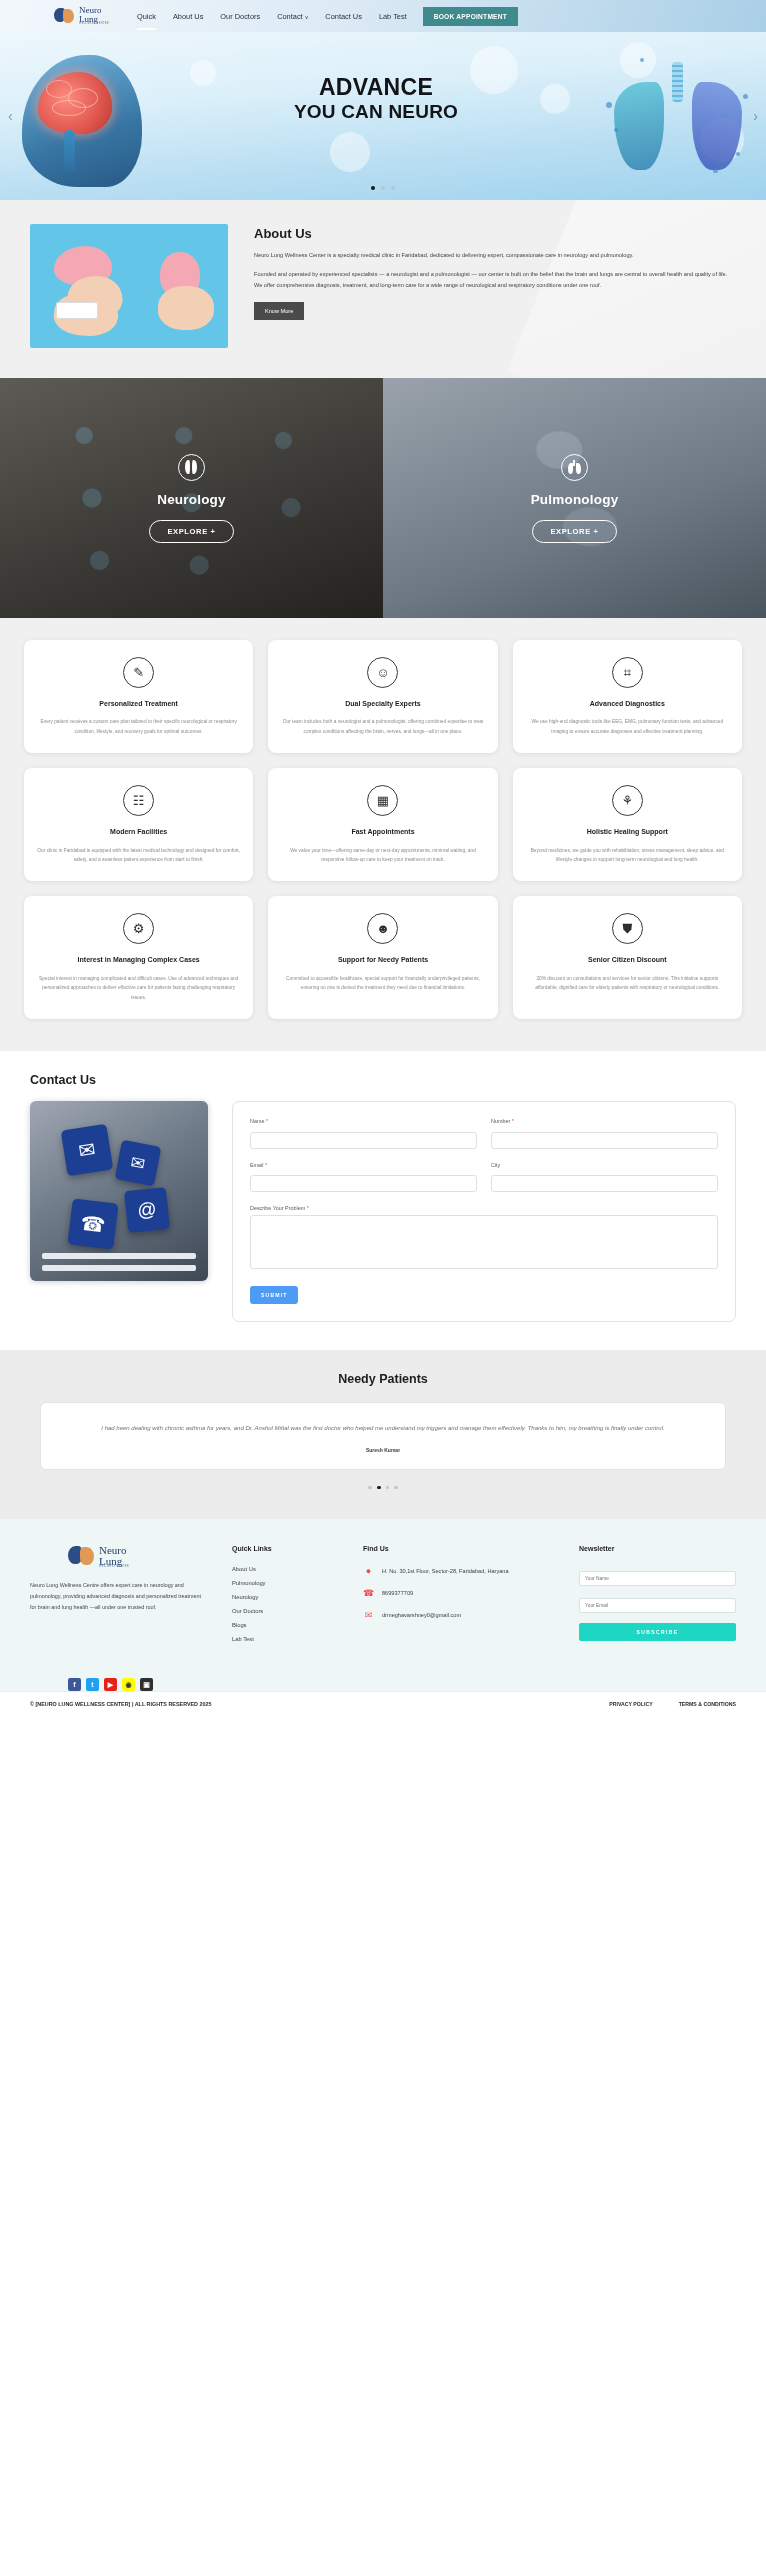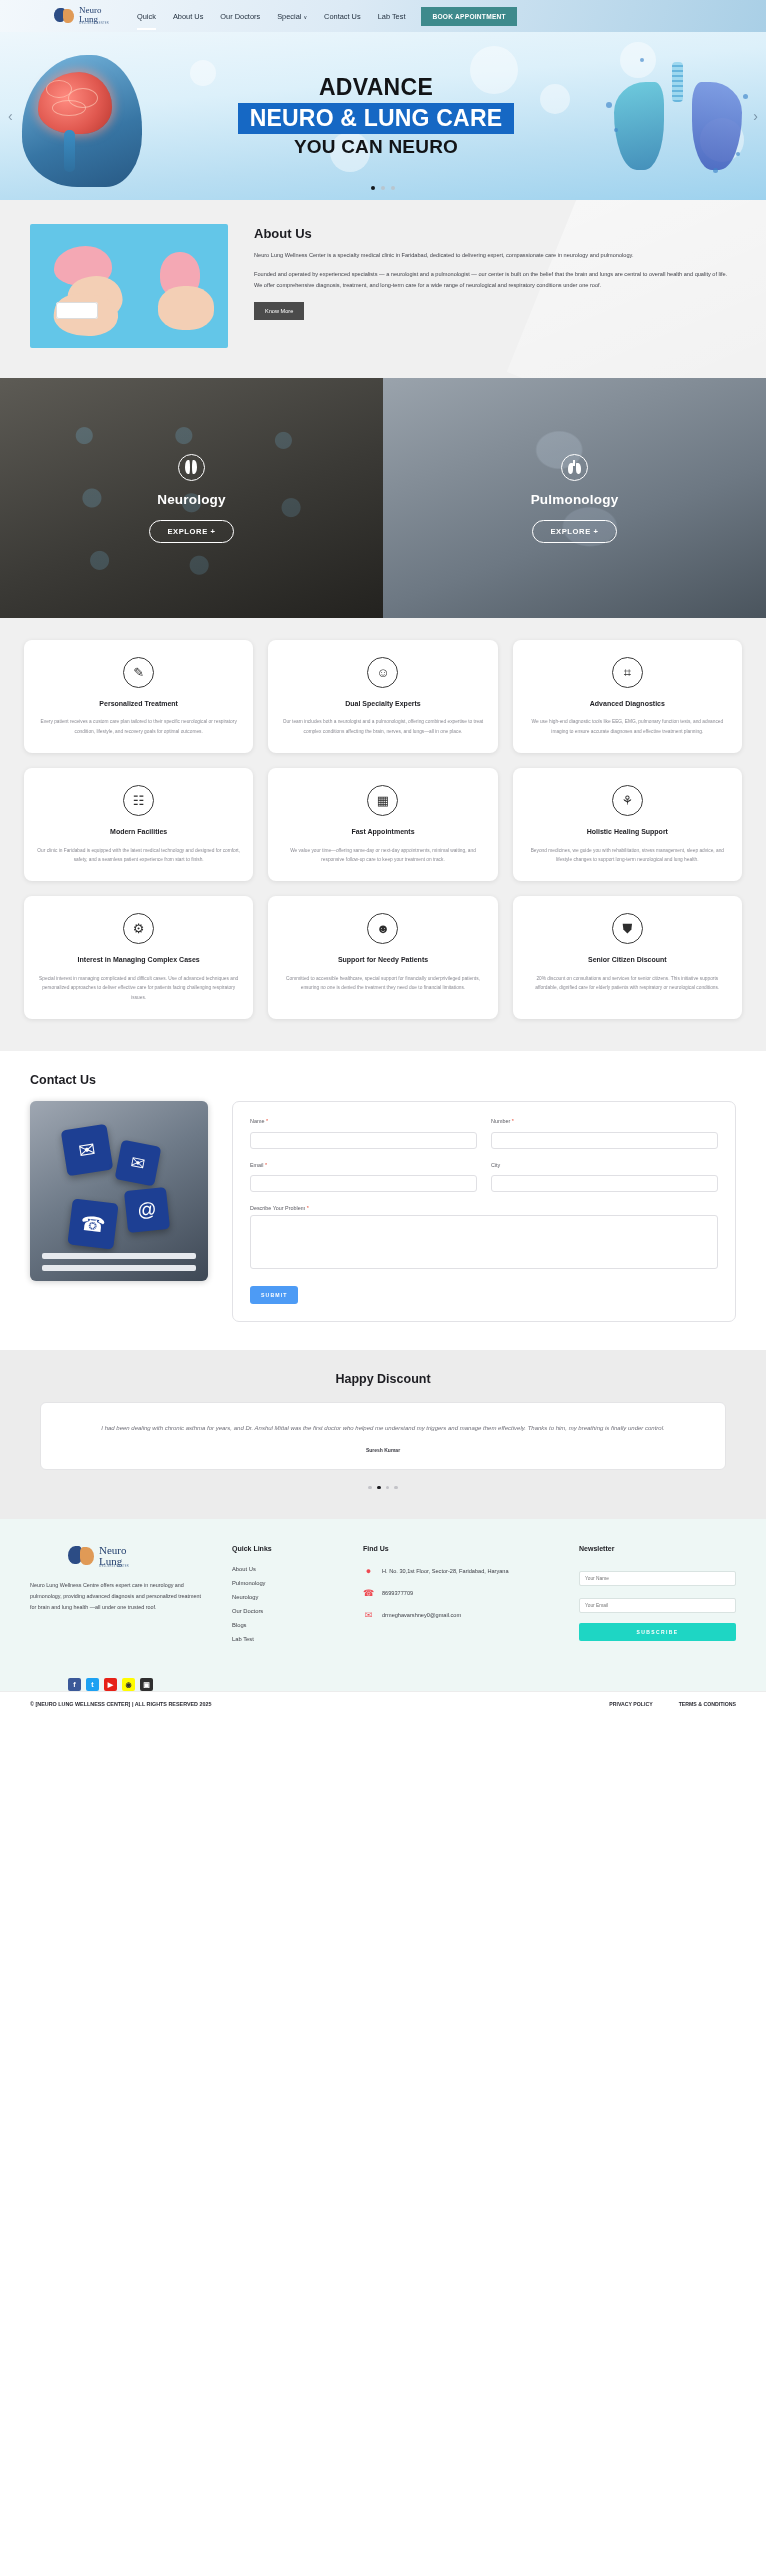--- a/index.html
+++ b/index.html
@@ -354,21 +354,21 @@
       <div class="logo-txt">
         <span class="logo-t1">Neuro</span>
         <span class="logo-t2">Lung</span>
         <span class="logo-t3">WELLNESS CENTER</span>
       </div>
     </div>
     <div class="nav-links">
       <div class="nav-link active"><span>Quick</span></div>
       <div class="nav-link"><span>About Us</span></div>
       <div class="nav-link"><span>Our Doctors</span></div>
-      <div class="nav-link"><span>Special</span><span class="caret">∨</span></div>
+      <div class="nav-link"><span>Contact</span><span class="caret">∨</span></div>
       <div class="nav-link"><span>Contact Us</span></div>
       <div class="nav-link"><span>Lab Test</span></div>
     </div>
     <div class="book-btn">BOOK APPOINTMENT</div>
   </div>
 
   <div class="hero">
     <div class="hero-bokeh" style="left:470px;top:14px;width:48px;height:48px;"></div>
     <div class="hero-bokeh" style="left:540px;top:52px;width:30px;height:30px;"></div>
     <div class="hero-bokeh" style="left:620px;top:10px;width:36px;height:36px;"></div>
@@ -392,21 +392,20 @@
       <div class="dot-deco" style="left:-4px;top:46px;width:6px;height:6px;"></div>
       <div class="dot-deco" style="left:4px;top:72px;width:4px;height:4px;"></div>
       <div class="dot-deco" style="right:-2px;top:38px;width:5px;height:5px;"></div>
       <div class="dot-deco" style="right:6px;top:96px;width:4px;height:4px;"></div>
       <div class="dot-deco" style="left:30px;top:2px;width:4px;height:4px;"></div>
       <div class="dot-deco" style="right:28px;top:112px;width:5px;height:5px;"></div>
     </div>
 
     <div class="hero-copy">
       <div class="h-l1">ADVANCE</div>
-      <div><span class="h-l2">NEURO &amp; LUNG CARE</span></div>
       <div class="h-l3">YOU CAN NEURO</div>
     </div>
 
     <div class="hero-arrow ha-l">‹</div>
     <div class="hero-arrow ha-r">›</div>
     <div class="hero-dots">
       <div class="hdot on"></div>
       <div class="hdot"></div>
       <div class="hdot"></div>
     </div>
@@ -540,21 +539,21 @@
         <div>
           <label class="f-label"><span>Describe Your Problem</span> <span class="req">*</span></label>
           <textarea class="f-area" style=""></textarea>
         </div>
         <button class="submit-btn">SUBMIT</button>
       </div>
     </div>
   </div>
 
   <div class="testi">
-    <div class="testi-h">Happy Discount</div>
+    <div class="testi-h">Needy Patients</div>
     <div class="testi-card">
       <div class="testi-q">I had been dealing with chronic asthma for years, and Dr. Anshul Mittal was the first doctor who helped me understand my triggers and manage them effectively. Thanks to him, my breathing is finally under control.</div>
       <div class="testi-n">Suresh Kumar</div>
     </div>
     <div class="testi-dots">
       <div class="tdot"></div>
       <div class="tdot on"></div>
       <div class="tdot"></div>
       <div class="tdot"></div>
     </div>

